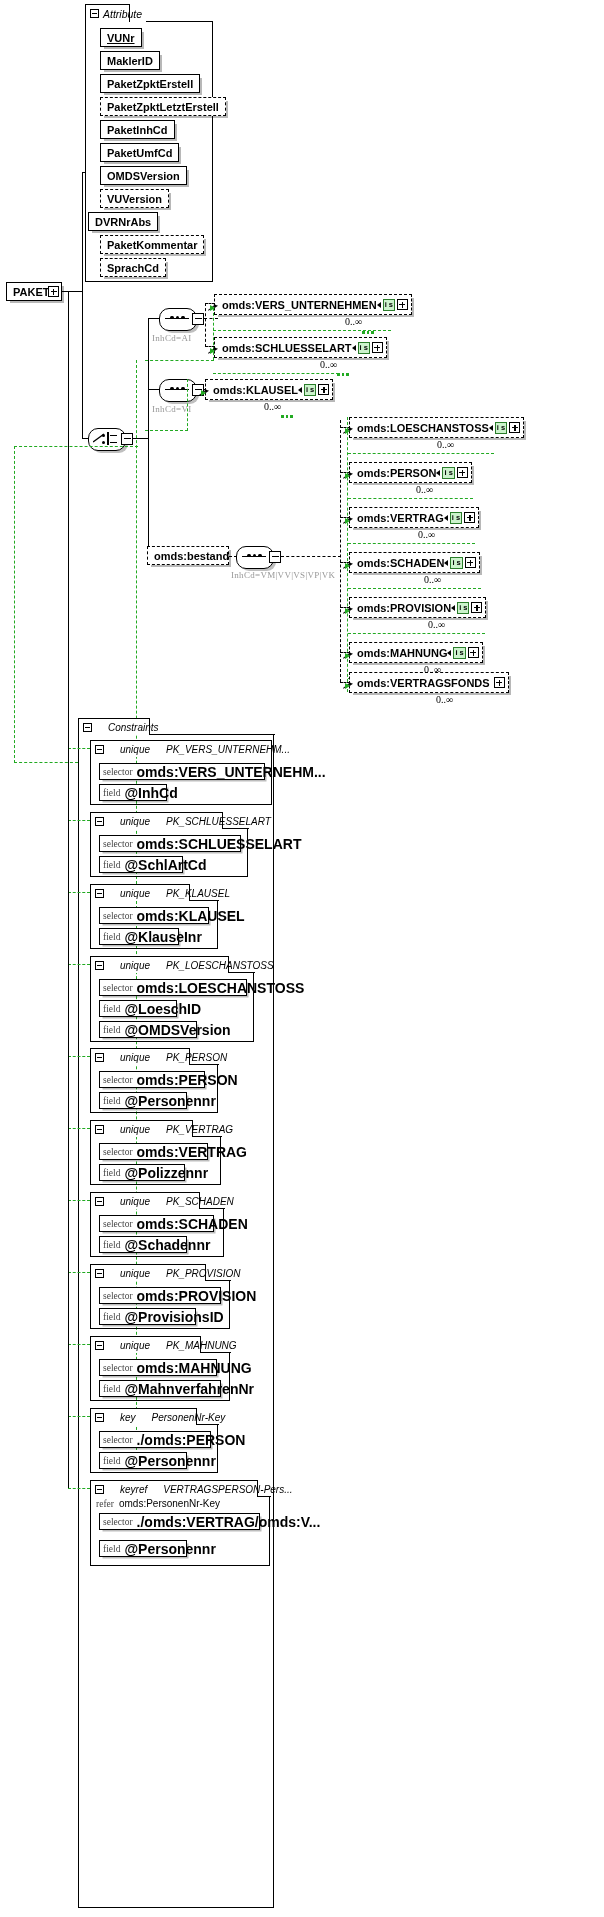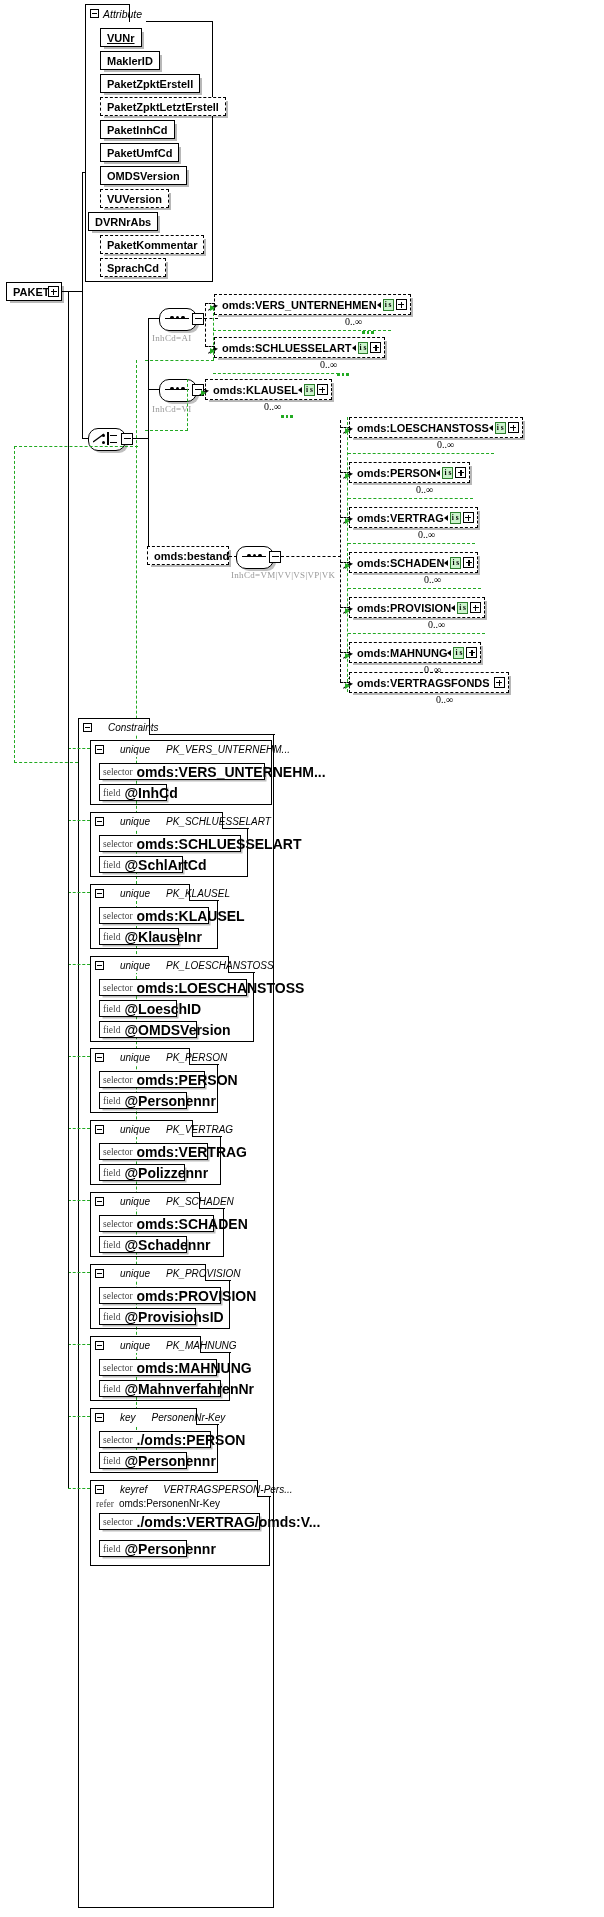--- a/index.html
+++ b/index.html
@@ -71,21 +71,21 @@
   .plus-sq::after{
     content:"";position:absolute;top:1.5px;bottom:1.5px;left:4px;width:1.4px;background:#000;
   }
 
   
   .is-badge{
     display:inline-flex;align-items:center;justify-content:center;
     background:#ccf3cc;border:1px solid #2a7d2a;
     font-size:7.5px;font-weight:bold;color:#000;
     height:10px;padding:0 1px;letter-spacing:0px;
-    font-family:Liberation Serif, serif;
+    font-family:Liberation Sans, sans-serif;
     margin:0 2px 0 1px;
   }
   .left-arrow{
     width:0;height:0;border-top:3px solid transparent;border-bottom:3px solid transparent;
     border-right:4px solid #000;margin-right:1px;flex:0 0 auto;
   }
 
   
   .ln{position:absolute;background:#000;}
   .hl{height:1.2px;}

